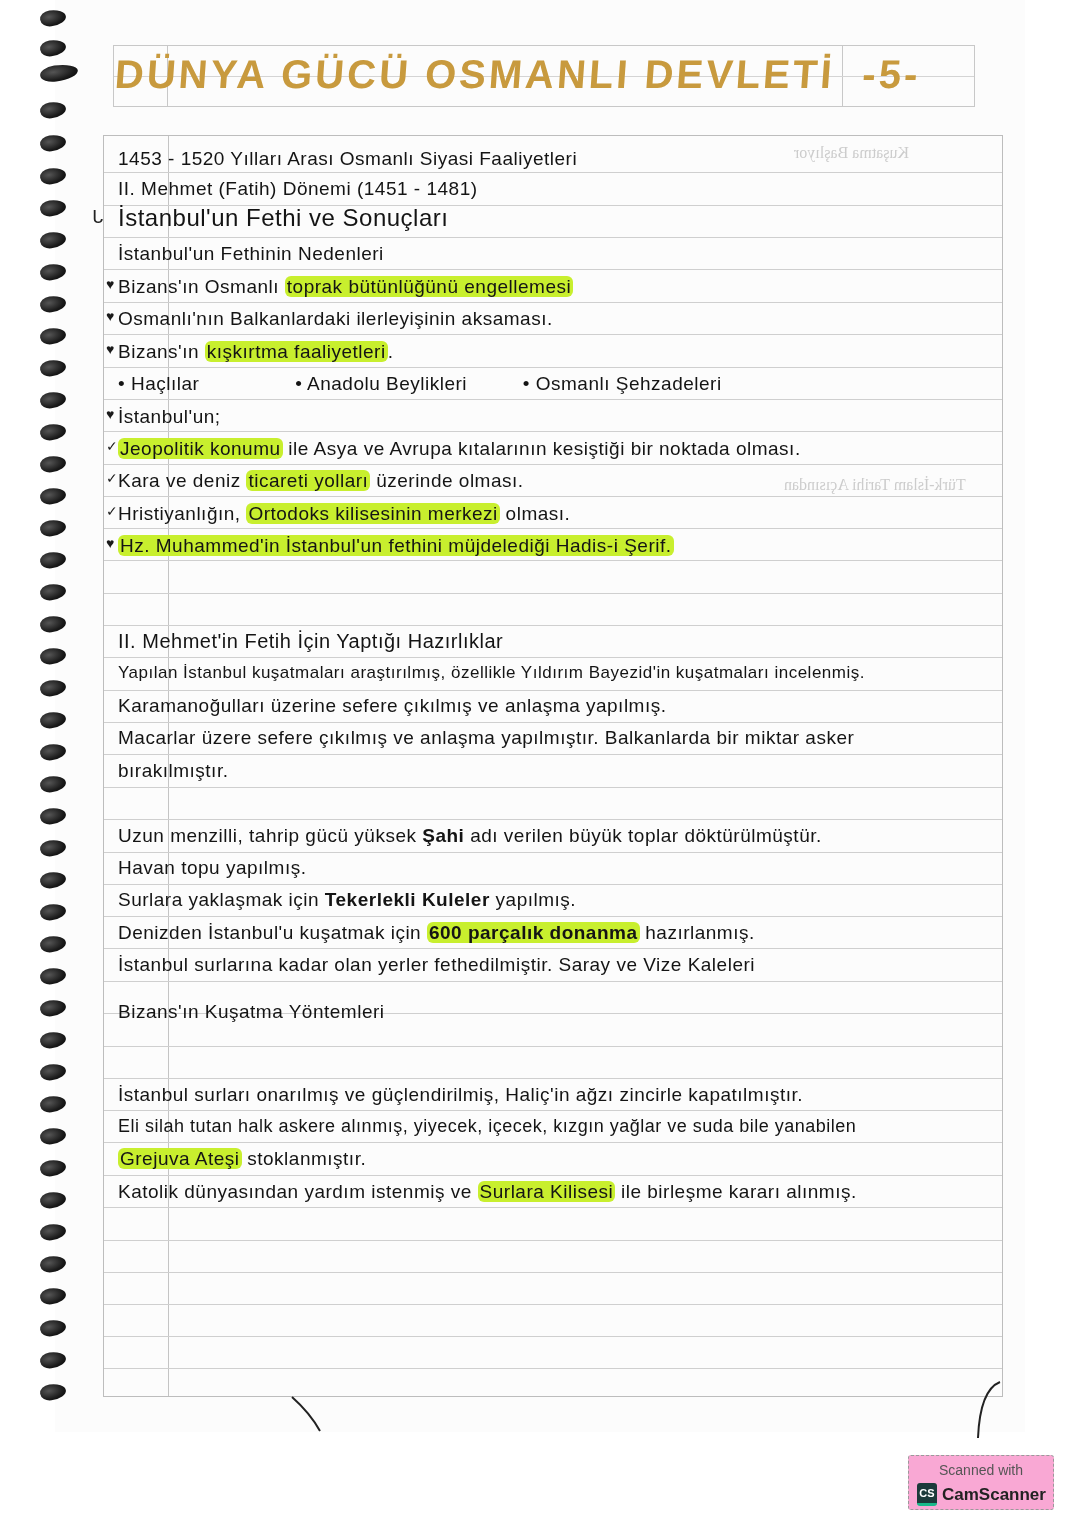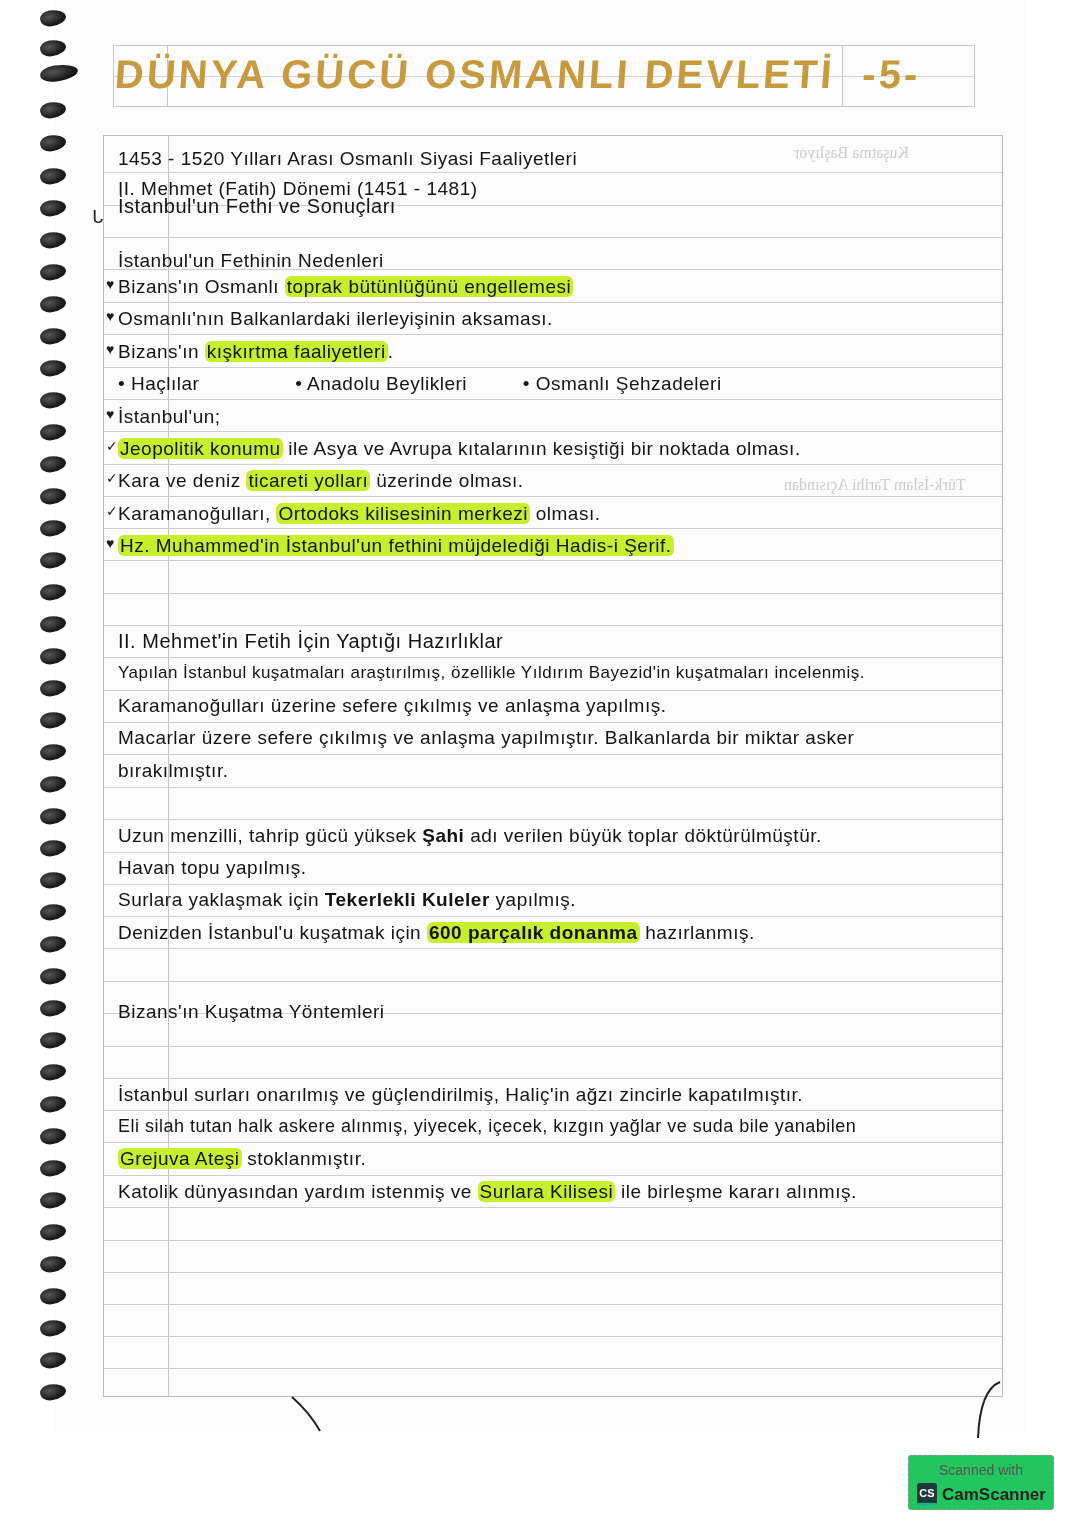--- a/index.html
+++ b/index.html
@@ -55,21 +55,21 @@
   .bold { font-weight:bold; }
   .mark {
     position:absolute; font-size:18px; color:#222;
   }
   .ghost {
     position:absolute; color:#b8b8b8; font-family:"Liberation Serif", serif; font-size:16px;
     transform:scaleX(-1); white-space:nowrap; opacity:0.7;
   }
   .cs-badge {
     position:absolute; left:908px; top:1455px; width:144px; height:53px;
-    border:1px dashed #9a9a9a; border-radius:3px; background:#22c55e;
+    border:1px dashed #9a9a9a; border-radius:3px; background:#f9a8d4;
   }
   .cs-top {
     position:absolute; left:0; right:0; top:6px; text-align:center;
     font-family:"Liberation Sans", sans-serif; font-size:14px; color:#555;
   }
   .cs-bottom {
     position:absolute; left:8px; top:27px; display:flex; align-items:center;
   }
   .cs-logo {
     width:20px; height:20px; background:#1c3a3a; border-radius:3px; color:#fff;
@@ -187,22 +187,22 @@
   <div class="rule" style="top:1168px"></div>
   <div class="rule" style="top:1200px"></div>
   <div class="rule" style="top:1232px"></div>
 
   <div class="ghost" style="left:690px;top:8px">Kuşatma Başlıyor</div>
   <div class="ghost" style="left:680px;top:340px">Türk-İslam Tarihi Açısından</div>
 
   <div class="line" style="top:12px">1453 - 1520 Yılları Arası Osmanlı Siyasi Faaliyetleri</div>
   <div class="line" style="top:42px">II. Mehmet (Fatih) Dönemi (1451 - 1481)</div>
   <div class="mark" style="left:-12px;top:70px">ᒐ</div>
-  <div class="line" style="top:59px;font-size:20px">İstanbul'un Fethi ve Sonuçları</div>
-  <div class="line" style="top:114px">İstanbul'un Fethinin Nedenleri</div>
+  <div class="line" style="top:68px;font-size:24px">İstanbul'un Fethi ve Sonuçları</div>
+  <div class="line" style="top:107px">İstanbul'un Fethinin Nedenleri</div>
 
   <div class="line" style="top:140px">
     <span class="bullet">♥</span>
     <span>Bizans'ın Osmanlı </span><span class="hl">toprak bütünlüğünü engellemesi</span>
   </div>
   <div class="line" style="top:172px">
     <span class="bullet">♥</span>
     <span>Osmanlı'nın Balkanlardaki ilerleyişinin aksaması.</span>
   </div>
   <div class="line" style="top:205px">
@@ -221,21 +221,21 @@
   <div class="line" style="top:302px">
     <span class="bullet">✓</span>
     <span class="hl">Jeopolitik konumu</span><span> ile Asya ve Avrupa kıtalarının kesiştiği bir noktada olması.</span>
   </div>
   <div class="line" style="top:334px">
     <span class="bullet">✓</span>
     <span>Kara ve deniz </span><span class="hl">ticareti yolları</span><span> üzerinde olması.</span>
   </div>
   <div class="line" style="top:367px">
     <span class="bullet">✓</span>
-    <span>Karamanoğulları, </span><span class="hl">Ortodoks kilisesinin merkezi</span><span> olması.</span>
+    <span>Hristiyanlığın, </span><span class="hl">Ortodoks kilisesinin merkezi</span><span> olması.</span>
   </div>
   <div class="line" style="top:399px">
     <span class="bullet">♥</span>
     <span class="hl">Hz. Muhammed'in İstanbul'un fethini müjdelediği Hadis-i Şerif.</span>
   </div>
 
   <div class="line" style="top:494px;font-size:20px">II. Mehmet'in Fetih İçin Yaptığı Hazırlıklar</div>
   <div class="line" style="top:527px;font-size:17px">Yapılan İstanbul kuşatmaları araştırılmış, özellikle Yıldırım Bayezid'in kuşatmaları incelenmiş.</div>
   <div class="line" style="top:559px">Karamanoğulları üzerine sefere çıkılmış ve anlaşma yapılmış.</div>
   <div class="line" style="top:591px">Macarlar üzere sefere çıkılmış ve anlaşma yapılmıştır. Balkanlarda bir miktar asker</div>
@@ -243,20 +243,21 @@
   <div class="line" style="top:689px">
     <span>Uzun menzilli, tahrip gücü yüksek </span><span class="bold">Şahi</span><span> adı verilen büyük toplar döktürülmüştür.</span>
   </div>
   <div class="line" style="top:721px">Havan topu yapılmış.</div>
   <div class="line" style="top:753px">
     <span>Surlara yaklaşmak için </span><span class="bold">Tekerlekli Kuleler</span><span> yapılmış.</span>
   </div>
   <div class="line" style="top:786px">
     <span>Denizden İstanbul'u kuşatmak için </span><span class="hl bold">600 parçalık donanma</span><span> hazırlanmış.</span>
   </div>
+  <div class="line" style="top:818px">İstanbul surlarına kadar olan yerler fethedilmiştir. Saray ve Vize Kaleleri</div>
 
   <div class="line" style="top:865px;font-size:19px">Bizans'ın Kuşatma Yöntemleri</div>
   <div class="line" style="top:980px;font-size:18px">Eli silah tutan halk askere alınmış, yiyecek, içecek, kızgın yağlar ve suda bile yanabilen</div>
   <div class="line" style="top:948px">İstanbul surları onarılmış ve güçlendirilmiş, Haliç'in ağzı zincirle kapatılmıştır.</div>
   <div class="line" style="top:1012px">
     <span class="hl">Grejuva Ateşi</span><span> stoklanmıştır.</span>
   </div>
   <div class="line" style="top:1045px">
     <span>Katolik dünyasından yardım istenmiş ve </span><span class="hl">Surlara Kilisesi</span><span> ile birleşme kararı alınmış.</span>
   </div>

